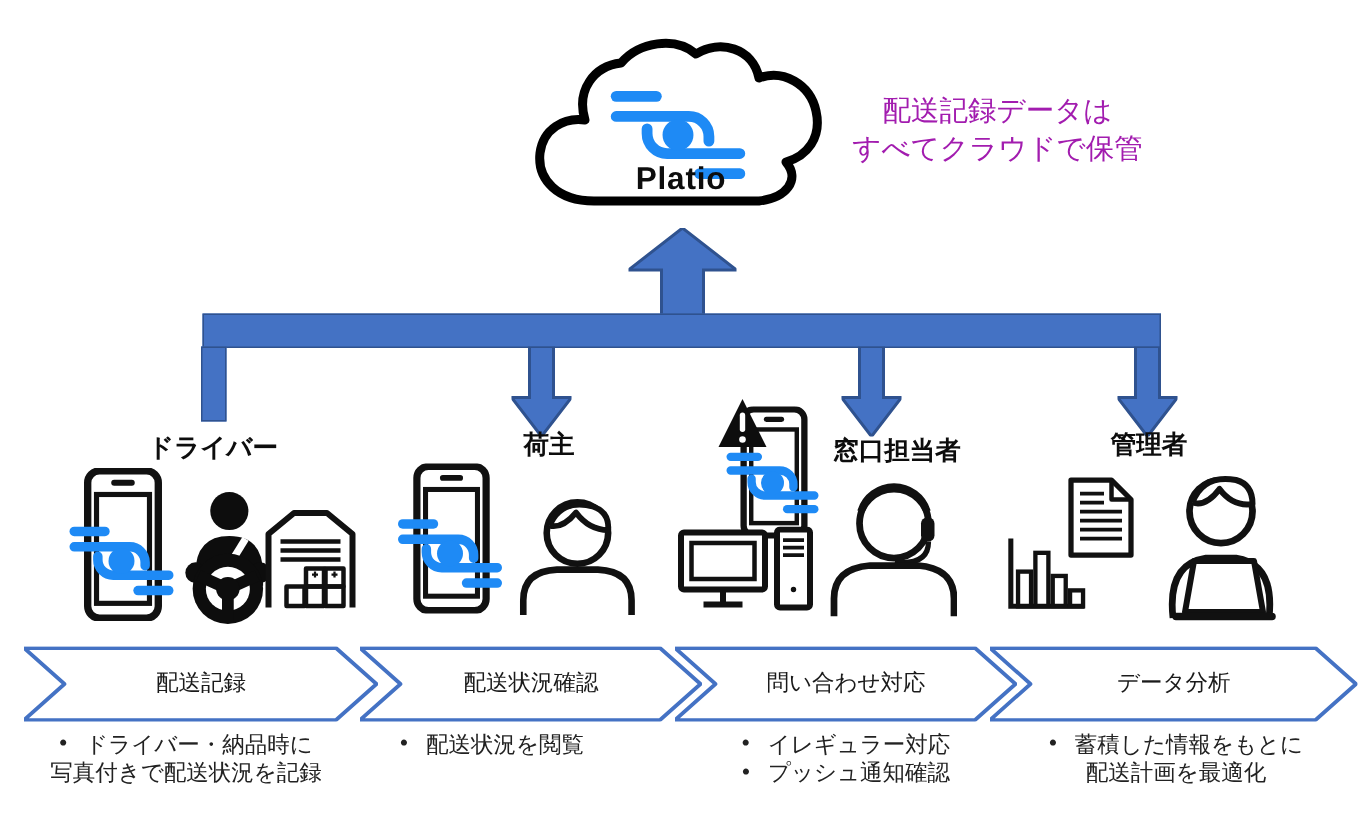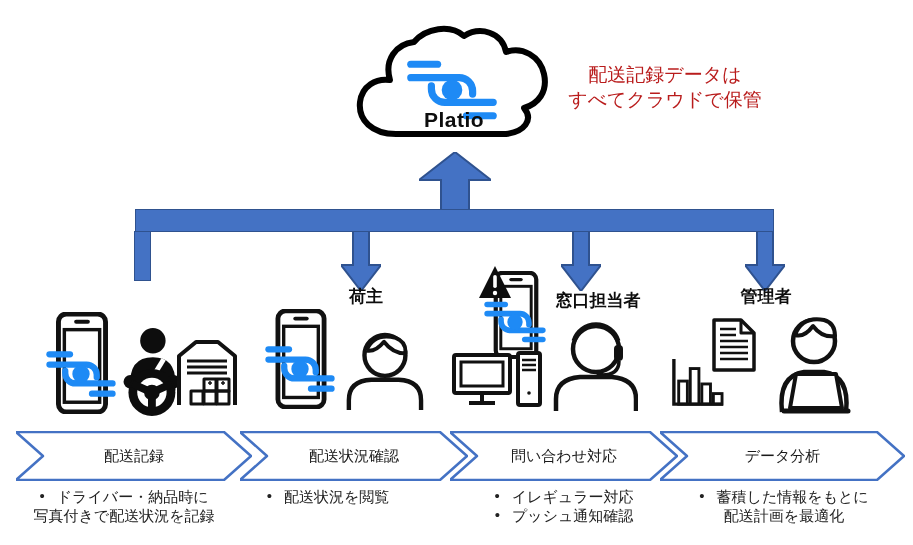--- a/index.html
+++ b/index.html
@@ -5,21 +5,21 @@
   html,body{margin:0;padding:0;background:#fff;}
   .canvas{
     position:relative;width:913px;height:545px;background:#fff;overflow:hidden;
     font-family:"Liberation Sans","DejaVu Sans",sans-serif;color:#111;
   }
   .abs{position:absolute;}
   svg{display:block;}
 
   
   .platio-label{font-weight:bold;font-size:21px;color:#0d0d0d;text-align:center;letter-spacing:.5px;}
-  .cloud-note{font-size:19px;line-height:25px;color:#b91c1c;text-align:center;white-space:nowrap;}
+  .cloud-note{font-size:19px;line-height:25px;color:#a21caf;text-align:center;white-space:nowrap;}
 
   
   .hbar{background:#4472C4;border:1.5px solid #2F528F;box-sizing:border-box;}
   .stub{background:#4472C4;border:1.5px solid #2F528F;box-sizing:border-box;}
 
   
   .role-label{font-size:17px;font-weight:bold;color:#0d0d0d;white-space:nowrap;transform:translateX(-50%);}
 
   
   .chev-label{font-size:15px;color:#1a1a1a;text-align:center;line-height:50px;white-space:nowrap;}
@@ -66,20 +66,21 @@
   <svg class="abs" style="left:341px;top:231px" viewBox="0 0 40 60" width="40" height="60">
     <polygon points="12,0 28,0 28,34 40,34 20,60 0,34 12,34" fill="#4472C4" stroke="#2F528F" stroke-width="2"></polygon>
   </svg>
   <svg class="abs" style="left:561px;top:231px" viewBox="0 0 40 60" width="40" height="60">
     <polygon points="12,0 28,0 28,34 40,34 20,60 0,34 12,34" fill="#4472C4" stroke="#2F528F" stroke-width="2"></polygon>
   </svg>
   <svg class="abs" style="left:745px;top:231px" viewBox="0 0 40 60" width="40" height="60">
     <polygon points="12,0 28,0 28,34 40,34 20,60 0,34 12,34" fill="#4472C4" stroke="#2F528F" stroke-width="2"></polygon>
   </svg>
 
+  <div class="abs role-label" style="left:142px;top:287px">ドライバー</div>
   <div class="abs role-label" style="left:366px;top:285px">荷主</div>
   <div class="abs role-label" style="left:598px;top:289px">窓口担当者</div>
   <div class="abs role-label" style="left:766px;top:285px">管理者</div>
 
   <div class="abs" style="left:50px;top:312px;width:64px;height:102px">
     <svg viewBox="0 0 64 104" width="64" height="102">
       <rect x="8" y="2" width="48" height="100" rx="8" fill="#fff" stroke="#111" stroke-width="5"></rect>
       <path d="M26 10 H38" stroke="#111" stroke-width="4" stroke-linecap="round"></path>
       <rect x="14" y="18" width="36" height="74" fill="none" stroke="#111" stroke-width="3.5"></rect>
     </svg>

